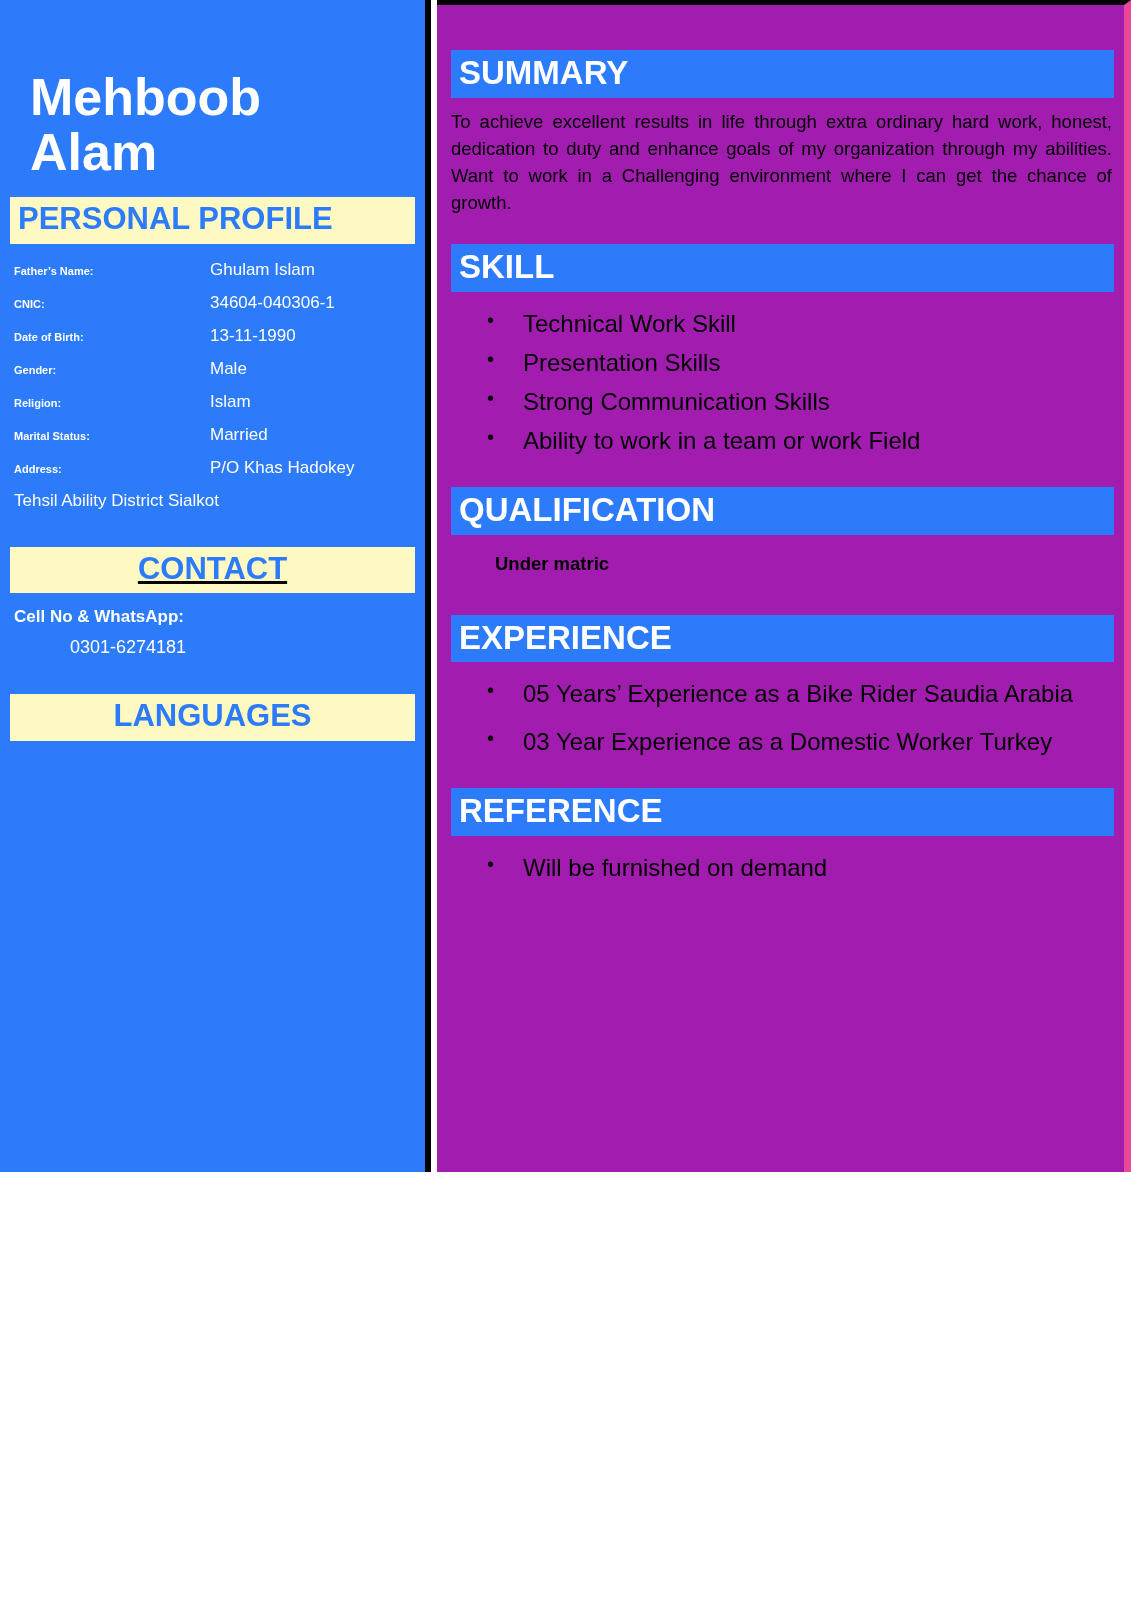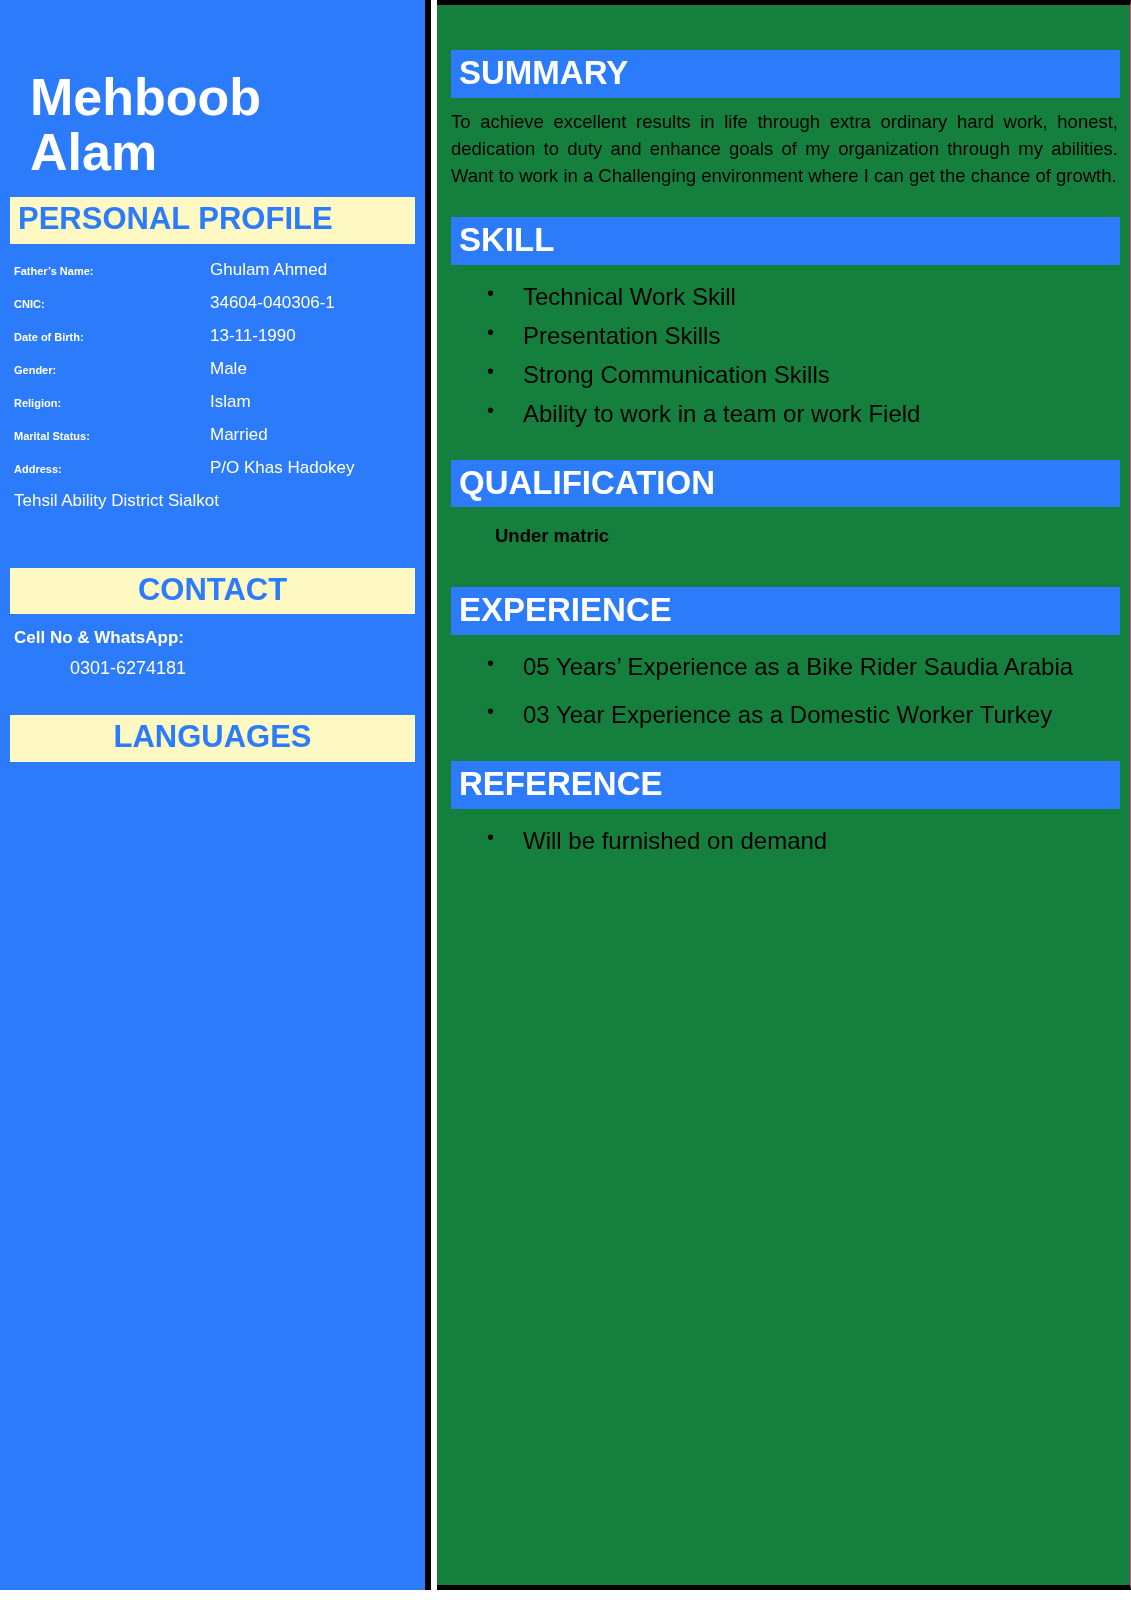--- a/index.html
+++ b/index.html
@@ -6,21 +6,21 @@
     margin: 0;
     padding: 0;
     background: #ffffff;
   }
   body {
     font-family: "Liberation Sans", sans-serif;
   }
   .page {
     position: relative;
     width: 1131px;
-    height: 1600px;
+    height: 1172px;
     background: #ffffff;
     overflow: hidden;
     box-sizing: border-box;
   }
 
   
   .left-col {
     position: absolute;
     left: 0px;
     top: 0px;
@@ -113,23 +113,23 @@
     color: #ffffff;
   }
 
   
   .right-col {
     position: absolute;
     left: 437px;
     top: 0px;
     width: 694px;
     height: 1590px;
-    background: #15803d;
-    box-sizing: border-box;
-    border-right: 1px solid #ec4899;
+    background: #a21caf;
+    box-sizing: border-box;
+    border-right: 7px solid #ec4899;
     border-top: 5px solid #000000;
     border-bottom: 5px solid #000000;
   }
   .section-head {
     background: #2b7bfb;
     margin: 0 10px 0 14px;
     padding: 5px 8px 7px 8px;
     box-sizing: border-box;
   }
   .section-head-title {
@@ -191,21 +191,21 @@
       <div class="name-line">Alam</div>
     </div>
 
     <div class="white-bar">
       <div class="white-bar-title">PERSONAL PROFILE</div>
     </div>
 
     <div class="profile-table">
       <div class="profile-row">
         <div class="profile-label">Father’s Name:</div>
-        <div class="profile-value">Ghulam Ahmed</div>
+        <div class="profile-value">Ghulam Islam</div>
       </div>
       <div class="profile-row">
         <div class="profile-label">CNIC:</div>
         <div class="profile-value">34604-040306-1</div>
       </div>
       <div class="profile-row">
         <div class="profile-label">Date of Birth:</div>
         <div class="profile-value">13-11-1990</div>
       </div>
       <div class="profile-row">
@@ -221,21 +221,21 @@
         <div class="profile-value">Married</div>
       </div>
       <div class="profile-row">
         <div class="profile-label">Address:</div>
         <div class="profile-value">P/O Khas Hadokey</div>
       </div>
     </div>
 
     <div class="address-cont">Tehsil Ability District Sialkot</div>
 
-    <div class="white-bar" style="margin-top:57px;">
+    <div class="white-bar" style="margin-top:36px;text-decoration:underline;">
       <div class="white-bar-title centered">CONTACT</div>
     </div>
 
     <div class="contact-label">Cell No &amp; WhatsApp:</div>
     <div class="contact-value">0301-6274181</div>
 
     <div class="white-bar" style="margin-top:36px;">
       <div class="white-bar-title centered">LANGUAGES</div>
     </div>
 

